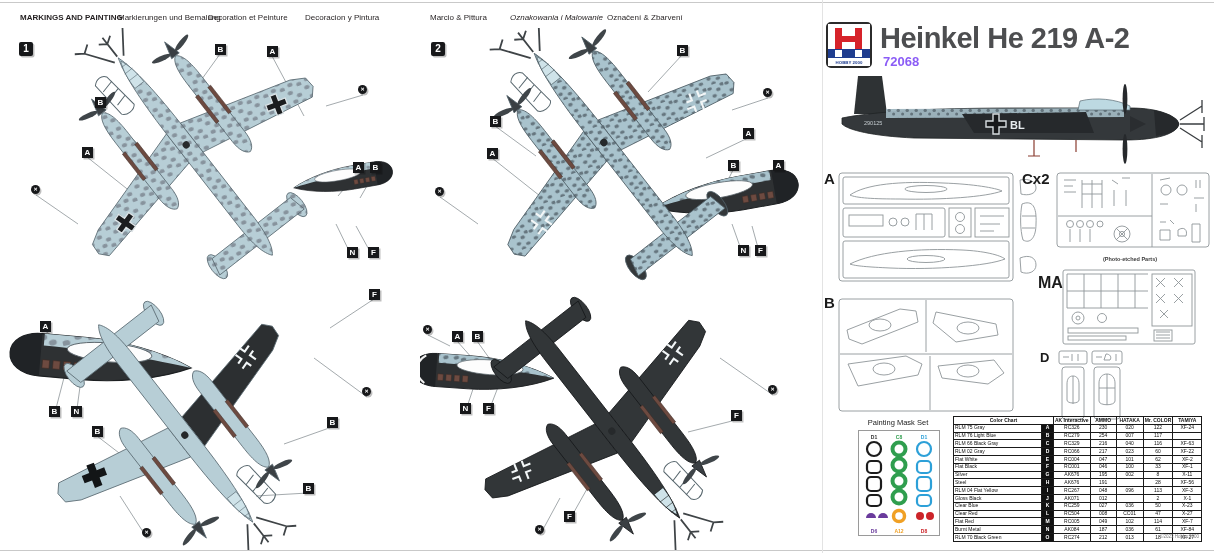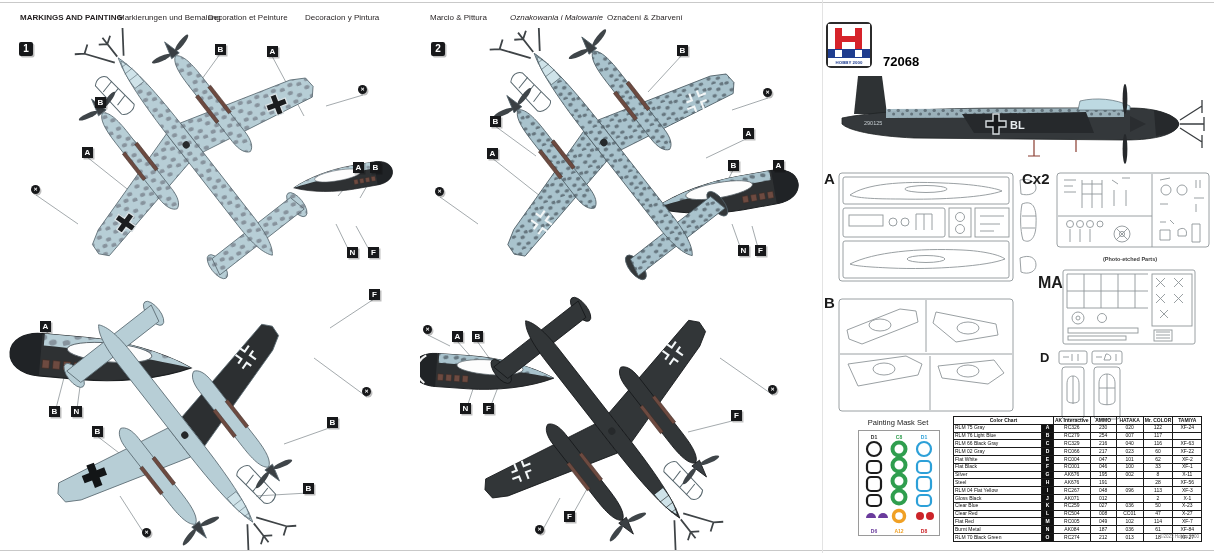--- a/index.html
+++ b/index.html
@@ -14,21 +14,21 @@
   .callout{position:absolute;width:11px;height:11px;background:#17181a;color:#fff;
            font-size:8px;font-weight:bold;line-height:11px;text-align:center;
            box-shadow:1.5px 1.5px 0 rgba(0,0,0,.25);z-index:5;}
   .callout.round{width:9px;height:9px;border-radius:50%;font-size:5px;line-height:9px;}
   .panelnum{position:absolute;width:14px;height:14px;background:#17181a;color:#fff;
             font-size:10px;font-weight:bold;line-height:14px;text-align:center;
             border-radius:2px;box-shadow:1.5px 1.5px 0 rgba(0,0,0,.25);z-index:5;}
   .sprlbl{position:absolute;font-weight:bold;color:#1b1b1b;}
   .sp{fill:none;stroke:#8f9598;stroke-width:0.9;}
   #kit-title{position:absolute;left:880px;top:22px;font-size:29px;font-weight:bold;color:#4d4e50;letter-spacing:-0.5px;}
-  #kit-number{position:absolute;left:883px;top:54px;font-size:13px;font-weight:bold;color:#000000;}
+  #kit-number{position:absolute;left:883px;top:54px;font-size:13px;font-weight:bold;color:#8b5cf6;}
   #logo{position:absolute;left:826px;top:22px;width:46px;height:46px;border:2px solid #2b2b2b;border-radius:5px;background:#fff;box-sizing:border-box;}
   #mask-title{position:absolute;left:852px;top:418px;width:92px;text-align:center;font-size:7.5px;font-weight:normal;color:#1b1b1b;}
   #pe-note{position:absolute;left:1060px;top:256px;width:140px;text-align:center;font-size:5.5px;font-weight:bold;color:#3a3a3a;}
   #cct{position:absolute;left:953px;top:416px;border-collapse:collapse;table-layout:fixed;}
   #cct th,#cct td{border:0.5px solid #1a1a1a;font-size:5px;line-height:1.1;padding:0.5px 1px;height:5.8px;
                   text-align:center;color:#111;white-space:nowrap;overflow:hidden;}
   #cct th{font-weight:bold;}
   #cct td.nm{text-align:left;}
   #cct td.key{background:#111;color:#fff;font-weight:bold;}
   #copyright{position:absolute;left:1110px;top:534px;width:89px;text-align:right;font-size:4.5px;color:#777;}
@@ -357,20 +357,21 @@
           <rect x="14" y="12" width="13" height="6"></rect>
       </g>
       <g fill="#fff">
           <rect x="7" y="26" width="7" height="7"></rect>
           <rect x="27" y="26" width="7" height="7"></rect>
         </g>
       <rect y="35" width="42" height="7" fill="#fff"></rect>
       <text x="21" y="40" font-size="4.4" text-anchor="middle" fill="#1f3d8f" font-weight="bold">HOBBY 2000</text>
     </svg>
   </div>
+  <div id="kit-title">Heinkel He 219 A-2</div>
   <div id="kit-number">72068</div>
 
   <svg class="abs" style="left:824px;top:72px;" width="382" height="96" viewBox="0 0 382 96">
     <defs>
       <pattern id="mp" width="9" height="9" patternUnits="userSpaceOnUse">
         <rect width="9" height="9" fill="#9fb6c0"></rect>
         <circle cx="2.2" cy="2.4" r="1.7" fill="#66767f"></circle>
         <circle cx="6.6" cy="6" r="1.5" fill="#66767f"></circle>
       </pattern>
     </defs>

